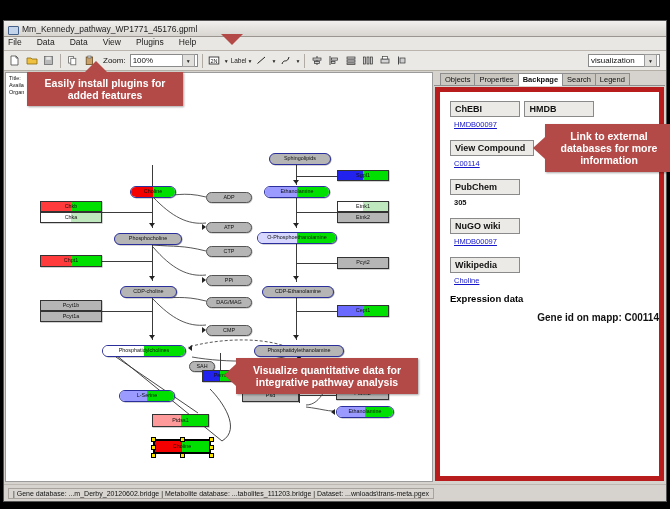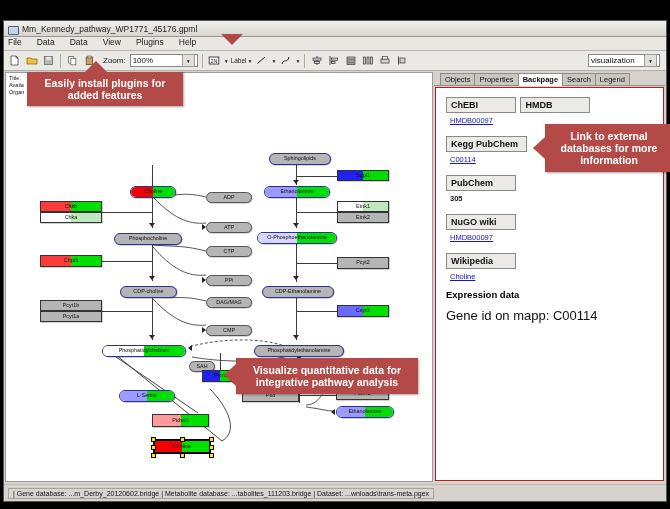--- a/index.html
+++ b/index.html
@@ -69,27 +69,27 @@
   .arrowdn{position:absolute;width:0;height:0;border-left:3px solid transparent;border-right:3px solid transparent;border-top:4px solid #222;}
   .arrowr{position:absolute;width:0;height:0;border-top:3px solid transparent;border-bottom:3px solid transparent;border-left:4px solid #222;}
   .arrowl{position:absolute;width:0;height:0;border-top:3px solid transparent;border-bottom:3px solid transparent;border-right:4px solid #222;}
   .arrowup{position:absolute;width:0;height:0;border-left:3px solid transparent;border-right:3px solid transparent;border-bottom:4px solid #222;}
 
   
   .tabrow{display:flex;align-items:flex-end;height:13px;padding-left:6px;gap:0px;background:#d6d3ce;border-bottom:1px solid #8d8d8d;}
   .tab{font-size:7.5px;color:#111;padding:1px 4px 1px;border:1px solid #8d8d8d;border-bottom:none;
     background:#cac6c0;margin-right:-1px;white-space:nowrap;}
   .tab.active{background:#fff;font-weight:bold;position:relative;top:1px;padding-bottom:2px;}
-  .panel{flex:1;background:#fff;border:1px solid #b91c1c;margin:1px;overflow:hidden;position:relative;padding:6px 0 0 10px;box-sizing:border-box;}
+  .panel{flex:1;background:#fff;border:5px solid #b91c1c;margin:1px;overflow:hidden;position:relative;padding:6px 0 0 10px;box-sizing:border-box;}
   .dbhdr{display:inline-block;border:1px solid #8a8a8a;background:#eceae6;font-weight:bold;font-size:9px;
     color:#111;padding:2px 8px 2px 4px;min-width:70px;box-sizing:border-box;}
   .dblink{font-size:7.5px;color:#1414c8;text-decoration:underline;margin:3px 0 8px 4px;display:block;}
   .dbplain{font-size:7.5px;color:#111;margin:3px 0 8px 4px;display:block;font-weight:bold;}
   .exphdr{font-weight:bold;font-size:9.5px;color:#000;margin:2px 0 8px 0;}
-  .geneid{font-size:13px;color:#111;font-weight:normal;margin-bottom:4px;}
+  .geneid{font-size:10px;color:#111;font-weight:bold;margin-bottom:4px;text-align:right;}
   table.exp{border-collapse:collapse;margin-left:4px;}
   table.exp td{border:1px solid #777;font-size:7.5px;color:#111;padding:2px 6px;text-align:center;font-weight:bold;}
 
   
   .statusbar{position:absolute;left:0;right:0;bottom:0;height:17px;background:#d6d3ce;
     display:flex;align-items:center;padding-left:4px;box-sizing:border-box;border-top:1px solid #bdb9b2;}
   .statusbar .sb{border:1px solid #a8a49d;background:#d8d5d0;font-size:7px;color:#111;padding:1px 4px;}
 
   
   .callout{position:absolute;background:#b34a47;color:#fff;font-weight:bold;text-align:center;
@@ -479,21 +479,21 @@
         <div class="tab active">Backpage</div>
         <div class="tab">Search</div>
         <div class="tab">Legend</div>
       </div>
       <div class="panel">
         <div class="dbhdr">ChEBI</div>
 
         <div class="dbhdr">HMDB</div>
         <a class="dblink" href="#">HMDB00097</a>
 
-        <div class="dbhdr">Kegg PubChem</div>
+        <div class="dbhdr">View Compound</div>
         <a class="dblink" href="#">C00114</a>
 
         <div class="dbhdr">PubChem</div>
         <span class="dbplain">305</span>
 
         <div class="dbhdr">NuGO wiki</div>
         <a class="dblink" href="#">HMDB00097</a>
 
         <div class="dbhdr">Wikipedia</div>
         <a class="dblink" href="#">Choline</a>

